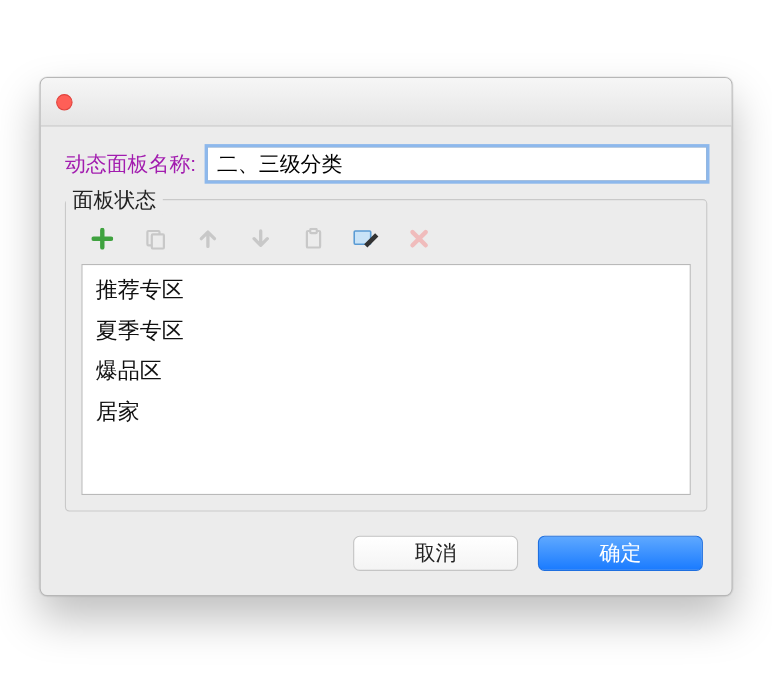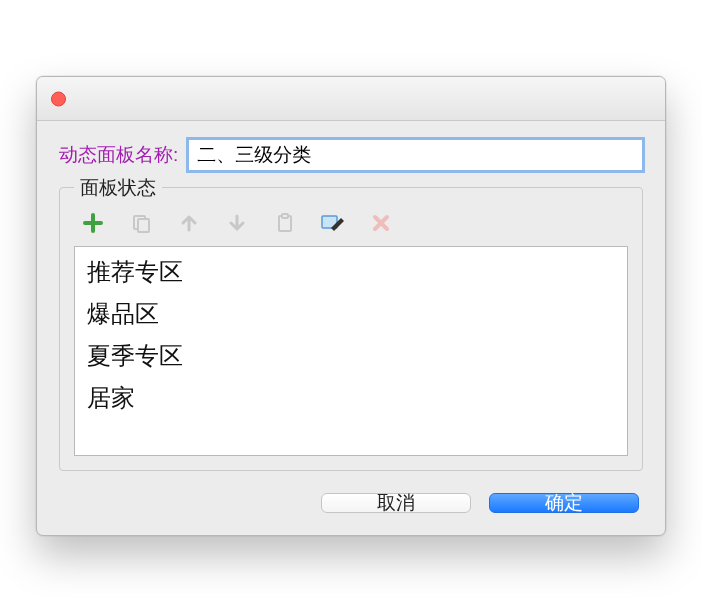--- a/index.html
+++ b/index.html
@@ -79,21 +79,21 @@
   .fieldset {
     position: relative;
     border: 1px solid #c9c9c9;
     border-radius: 4px;
     padding: 18px 14px 14px 14px;
     margin-top: 8px;
   }
   .legend {
     position: absolute;
     top: -13px;
-    left: 14px;
+    left: 0;
     background: #ececec;
     padding: 0 6px;
     font-size: 19px;
     color: #222;
   }
   .toolbar {
     display: flex;
     align-items: center;
     gap: 22px;
     padding: 4px 6px 10px 6px;
@@ -110,34 +110,34 @@
   .tb-btn svg { display: block; }
   .listbox {
     background: #fff;
     border: 1px solid #b9b9b9;
     height: 210px;
     overflow: auto;
     padding: 4px 0;
   }
   .list-item {
     padding: 5px 12px;
-    font-size: 24px;
+    font-size: 20px;
     color: #111;
     cursor: default;
   }
   .footer {
     display: flex;
     justify-content: flex-end;
     gap: 18px;
     margin-top: 22px;
     padding-right: 4px;
   }
   .btn {
     min-width: 150px;
-    height: 20px;
+    height: 32px;
     border-radius: 6px;
     font-size: 19px;
     font-family: inherit;
     cursor: pointer;
     display: flex;
     align-items: center;
     justify-content: center;
   }
   .btn-default {
     background: linear-gradient(to bottom, #ffffff, #f4f4f4);
@@ -208,22 +208,22 @@
         </div>
         <div class="tb-btn" style="color:#f0bcbc">
           <svg width="20" height="20" viewBox="0 0 20 20">
               <path d="M4 4l12 12M16 4L4 16" stroke="currentColor" stroke-width="4" stroke-linecap="round"></path>
             </svg>
         </div>
       </div>
 
       <div class="listbox">
         <div class="list-item">推荐专区</div>
+        <div class="list-item">夏季专区</div>
         <div class="list-item">爆品区</div>
-        <div class="list-item">夏季专区</div>
         <div class="list-item">居家</div>
       </div>
     </div>
 
     <div class="footer">
       <button class="btn btn-default">取消</button>
       <button class="btn btn-primary">确定</button>
     </div>
 
   </div>

